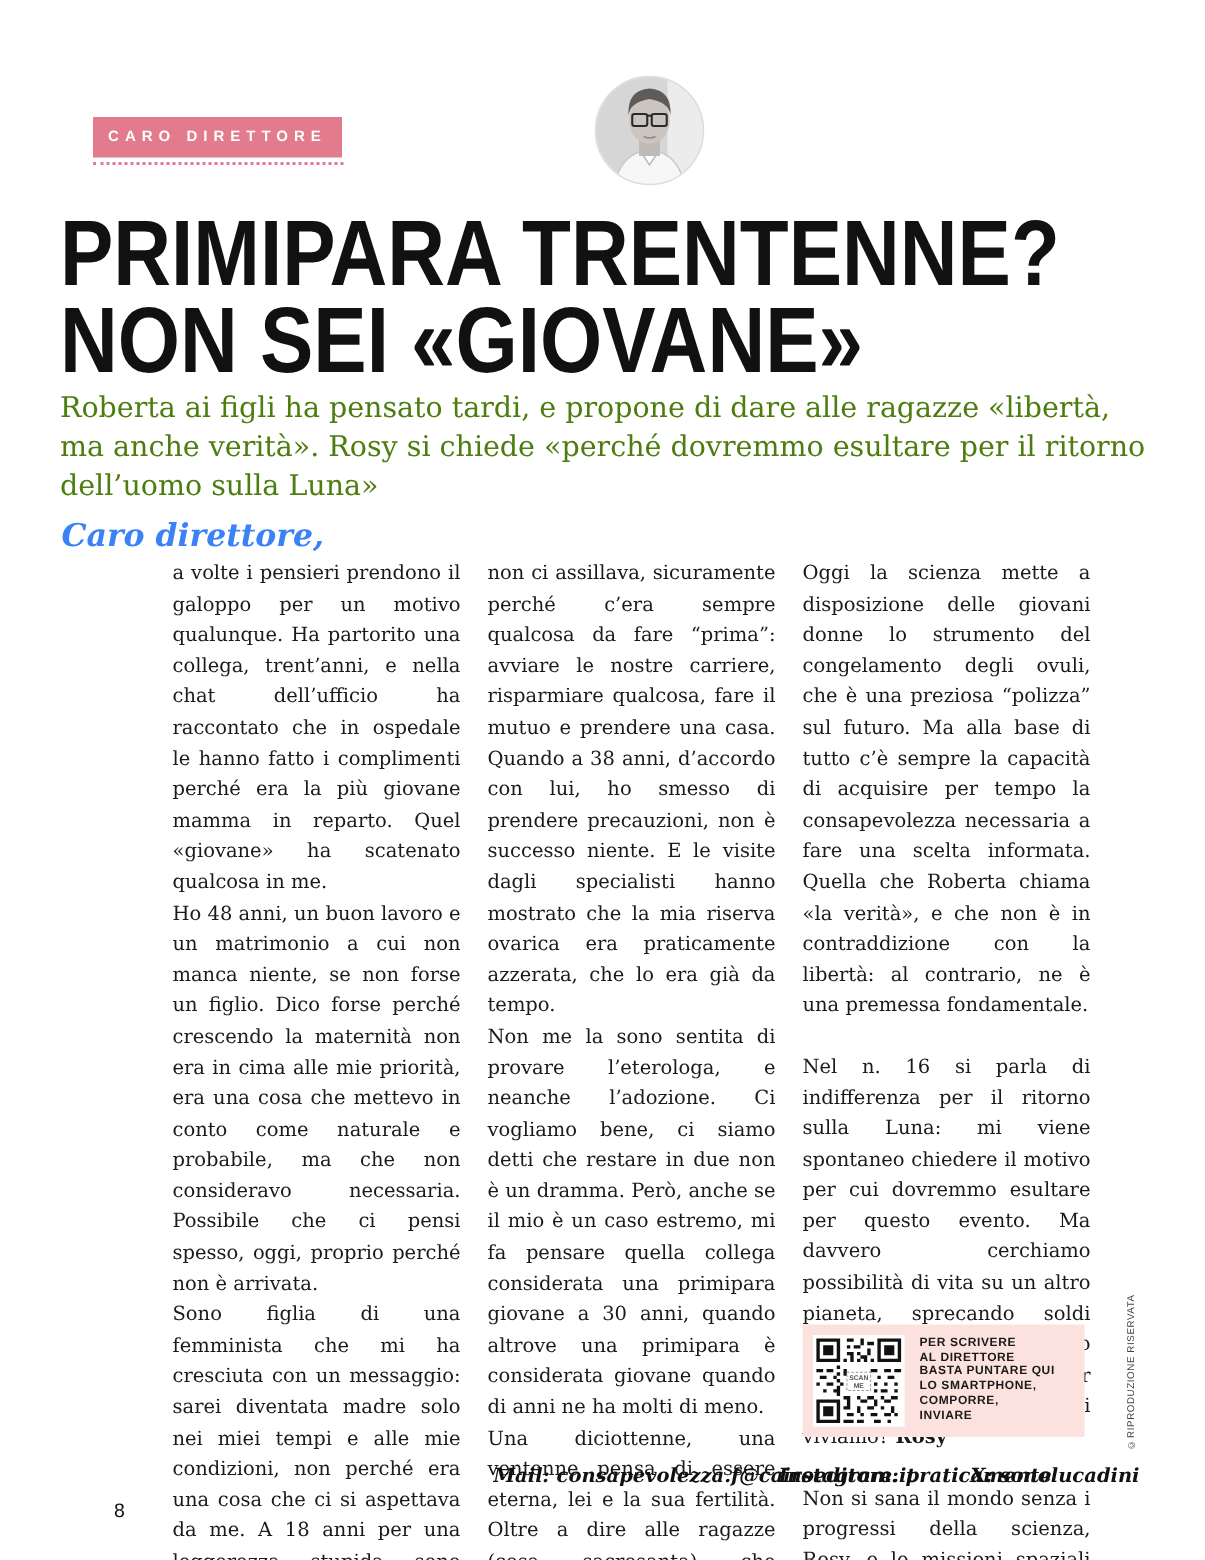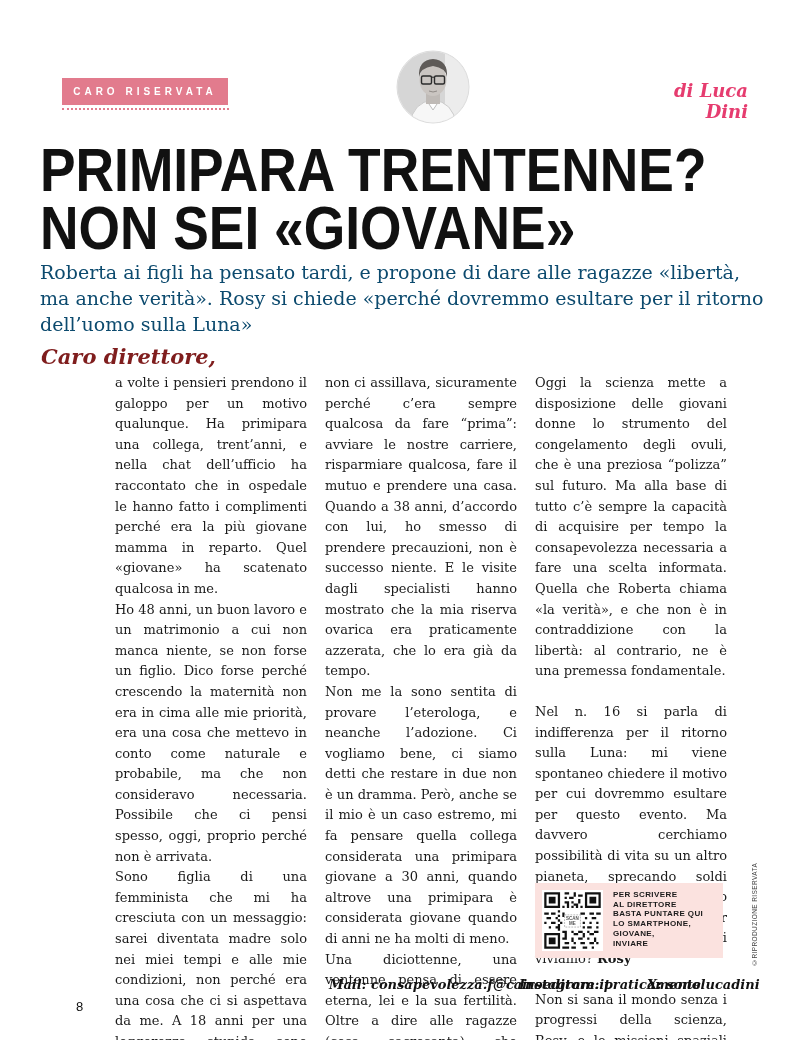--- a/index.html
+++ b/index.html
@@ -14,24 +14,24 @@
           border-bottom:2px dotted #e27b8d;}
   .portrait{position:absolute;left:396px;top:50px;width:74px;height:74px;}
   .byline{position:absolute;left:628px;top:80px;width:120px;font-style:italic;font-weight:700;
           font-size:18px;color:#e63c6f;text-align:right;}
 
   
   .headline{position:absolute;left:40px;top:141px;margin:0;font-family:"Liberation Sans",sans-serif;
             font-weight:700;font-size:62px;line-height:58px;color:#111;letter-spacing:0;}
   .headline span{display:block;transform:scaleX(.86);transform-origin:left;white-space:nowrap;}
   .standfirst{position:absolute;left:40px;top:259px;width:732px;margin:0;font-size:19px;
-              line-height:26px;color:#0c4a6e;}
+              line-height:26px;color:#4d7c0f;}
 
   .salutation{position:absolute;left:41px;top:344px;font-style:italic;font-weight:700;
-              font-size:21px;color:#7f1d1d;}
+              font-size:21px;color:#3b82f6;}
 
   
   .col{position:absolute;top:373px;width:192px;font-size:13px;line-height:20.6px;
        text-align:justify;hyphens:auto;-webkit-hyphens:auto;}
   .col p{margin:0;}
   .col1{left:115px;}
   .col2{left:325px;}
   .col3{left:535px;}
   .italic p, p.italic, .italic{}
   .col3 p.gap{margin-top:20px;}
@@ -56,21 +56,21 @@
   .f-instagram{left:519px;}
   .f-x{left:647px;text-align:right;}
   .page-number{position:absolute;left:76px;top:999px;font-family:"Liberation Sans",sans-serif;
                font-size:13px;color:#111;}
 </style>
 </head>
 <body>
 
 <div class="page">
 
-  <div class="kicker">CARO RISERVATA</div>
+  <div class="kicker">CARO DIRETTORE</div>
   <div class="kicker-dots"></div>
 
   <div class="portrait">
     <svg viewBox="0 0 74 74">
       <defs>
           <clipPath id="pc">
             <circle cx="37" cy="37" r="35.5"></circle>
           </clipPath>
         </defs>
       <circle cx="37" cy="37" r="36" fill="#f4f4f4" stroke="#dcdcdc" stroke-width="1"></circle>
@@ -83,33 +83,32 @@
         <ellipse cx="37" cy="30" rx="13.5" ry="16" fill="#cac5c1"></ellipse>
         <path d="M23 27 Q22 10 37 9 Q52 10 51 27 Q50 18 37 16 Q24 18 23 27 Z" fill="#5f5b58"></path>
         <rect x="25.5" y="26" width="10" height="8" rx="1.5" fill="none" stroke="#2b2b2b" stroke-width="1.4"></rect>
         <rect x="38.5" y="26" width="10" height="8" rx="1.5" fill="none" stroke="#2b2b2b" stroke-width="1.4"></rect>
         <path d="M35.5 27.5 Q37 26.5 38.5 27.5" fill="none" stroke="#2b2b2b" stroke-width="1.2"></path>
         <path d="M33 41 Q37 43 41 41" fill="none" stroke="#8f8a86" stroke-width="1"></path>
       </g>
     </svg>
   </div>
 
-  <div class="byline">di Luca Dini</div>
 
   <h1 class="headline">
     <span>PRIMIPARA TRENTENNE?</span>
     <span>NON SEI «GIOVANE»</span>
   </h1>
 
   <p class="standfirst">Roberta ai figli ha pensato tardi, e propone di dare alle ragazze «libertà, ma anche verità». Rosy si chiede «perché dovremmo esultare per il ritorno dell’uomo sulla Luna»</p>
 
   <div class="salutation">Caro direttore,</div>
 
   <div class="col col1">
-    <p>a volte i pensieri prendono il galoppo per un motivo qualunque. Ha primipara una collega, trent’anni, e nella chat dell’ufficio ha raccontato che in ospedale le hanno fatto i complimenti perché era la più giovane mamma in reparto. Quel «giovane» ha scatenato qualcosa in me.</p>
+    <p>a volte i pensieri prendono il galoppo per un motivo qualunque. Ha partorito una collega, trent’anni, e nella chat dell’ufficio ha raccontato che in ospedale le hanno fatto i complimenti perché era la più giovane mamma in reparto. Quel «giovane» ha scatenato qualcosa in me.</p>
     <p>Ho 48 anni, un buon lavoro e un matrimonio a cui non manca niente, se non forse un figlio. Dico forse perché crescendo la maternità non era in cima alle mie priorità, era una cosa che mettevo in conto come naturale e probabile, ma che non consideravo necessaria. Possibile che ci pensi spesso, oggi, proprio perché non è arrivata.</p>
     <p>Sono figlia di una femminista che mi ha cresciuta con un messaggio: sarei diventata madre solo nei miei tempi e alle mie condizioni, non perché era una cosa che ci si aspettava da me. A 18 anni per una leggerezza stupida sono rimasta incinta del primo fidanzatino, avevo in testa l’università e non ci ho pensato due volte, ho fatto ricorso all’interruzione di gravidanza: lo dico senza nessuna vergogna né sensi di colpa, perché davvero non era pronta. È un ricordo, non un trauma.</p>
 
   </div>
 
   <div class="col col2">
     <p>non ci assillava, sicuramente perché c’era sempre qualcosa da fare “prima”: avviare le nostre carriere, risparmiare qualcosa, fare il mutuo e prendere una casa. Quando a 38 anni, d’accordo con lui, ho smesso di prendere precauzioni, non è successo niente. E le visite dagli specialisti hanno mostrato che la mia riserva ovarica era praticamente azzerata, che lo era già da tempo.</p>
     <p>Non me la sono sentita di provare l’eterologa, e neanche l’adozione. Ci vogliamo bene, ci siamo detti che restare in due non è un dramma. Però, anche se il mio è un caso estremo, mi fa pensare quella collega considerata una primipara giovane a 30 anni, quando altrove una primipara è considerata giovane quando di anni ne ha molti di meno.</p>
     <p><span>Una diciottenne, una ventenne pensa di essere eterna, lei e la sua fertilità. Oltre a dire alle ragazze (cosa sacrosanta) che devono avere figli se davvero lo vogliono e quando davvero lo vogliono, non sarebbe onesto dire loro anche che l’orologio biologico non si ferma, e che se un figlio lo vogliono ci devono pensare per tempo invece di aspettare che tutto il resto si sistemi – il lavoro giusto, la relazione perfetta, la casa comoda, e perché no anche l’essersi godute la spensieratezza dei vent’anni? La libertà – di avere figli e di non averli mai – è un diritto fondamentale, ma lo è anche la verità. </span></p>
   </div>
@@ -143,21 +142,21 @@
           M8 24h3v1H8z M12 24h2v1h-2z M17 24h2v1h-2z M21 24h1v1h-1z"></path>
         <rect x="9" y="10" width="7" height="5.4" fill="#ffffff" stroke="#999" stroke-width="0.3" stroke-dasharray="0.8 0.5"></rect>
         <text x="12.5" y="12.4" font-family="Liberation Sans, sans-serif" font-size="2" font-weight="bold" fill="#555" text-anchor="middle">SCAN</text>
         <text x="12.5" y="14.7" font-family="Liberation Sans, sans-serif" font-size="2" font-weight="bold" fill="#555" text-anchor="middle">ME</text>
       </svg>
     </div>
     <div class="qr-caption">PER SCRIVERE
 AL DIRETTORE
 BASTA PUNTARE QUI
 LO SMARTPHONE,
-GIOVANE,
+COMPORRE,
 INVIARE</div>
   </div>
 
   <div class="copyright">©RIPRODUZIONE RISERVATA</div>
 
   <span class="footer-item f-mail">Mail: consapevolezza.f@cairoeditore.it</span>
   <span class="footer-item f-instagram">Instagram: praticamente</span>
   <span class="footer-item f-x">X: sonolucadini</span>
 
   <div class="page-number">8</div>

